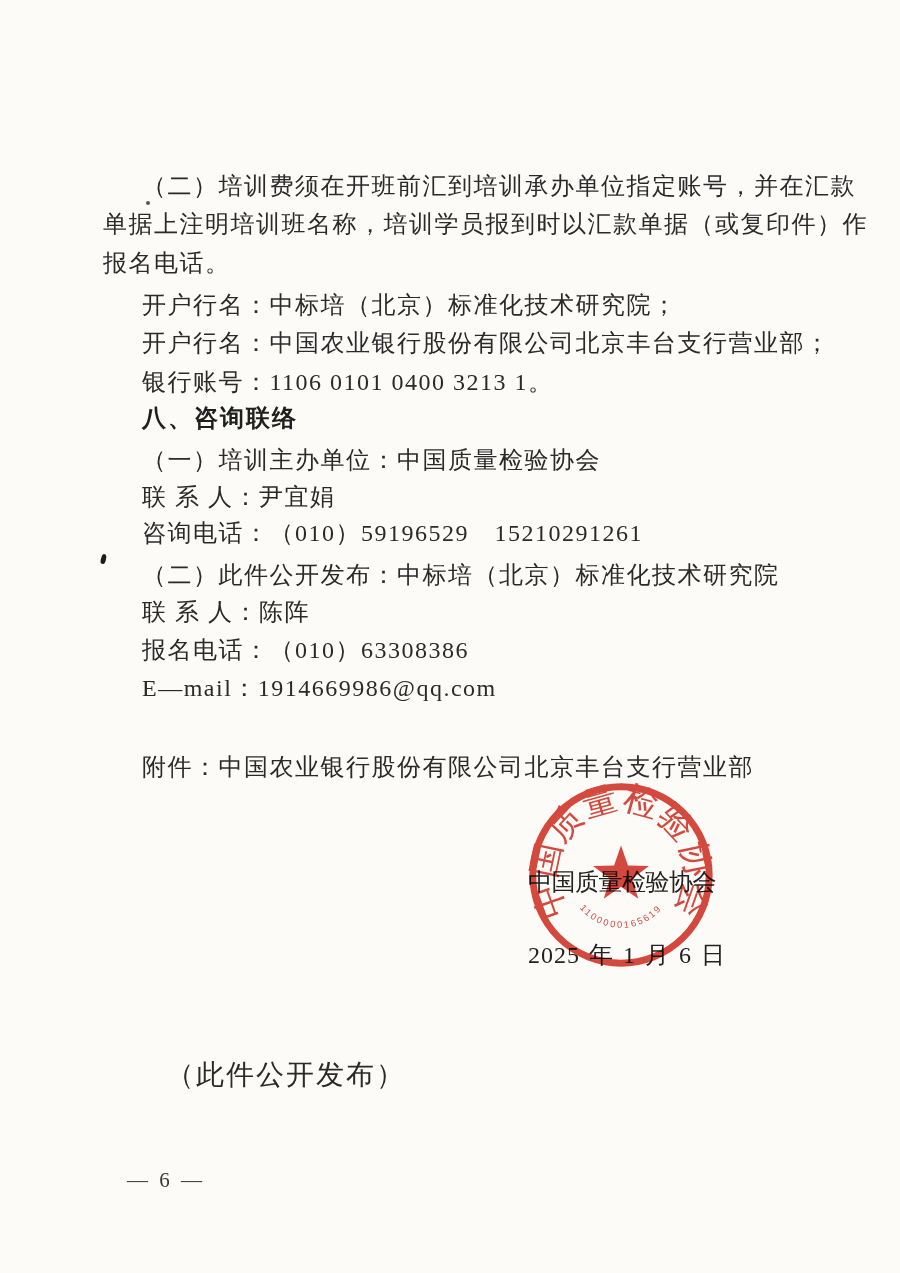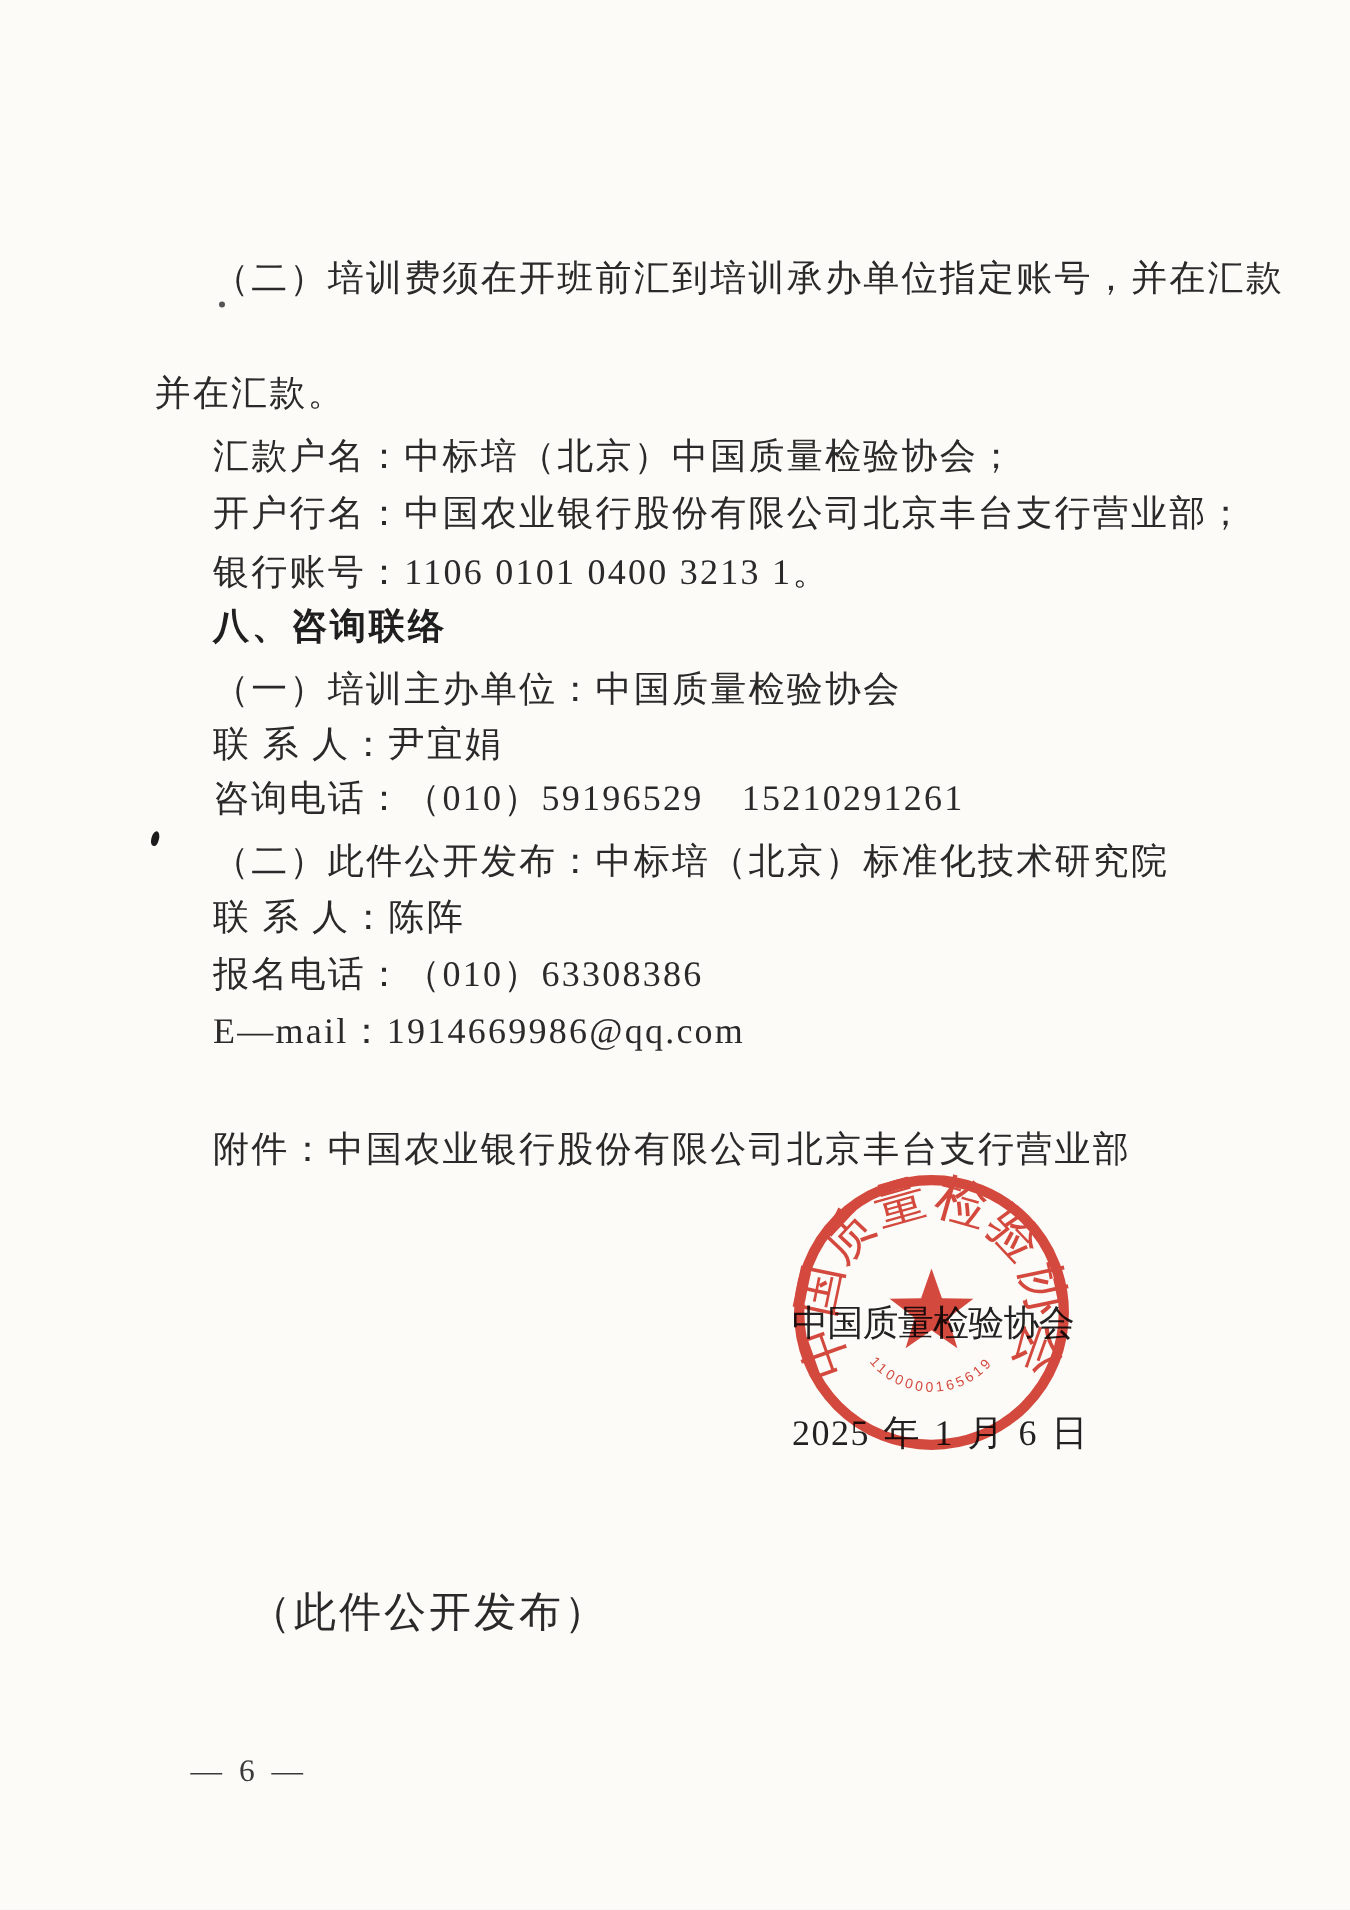--- a/index.html
+++ b/index.html
@@ -69,22 +69,23 @@
     position:absolute;left:146px;top:201px;
     width:4px;height:4px;background:#555;border-radius:50%;
   }
 </style>
 </head>
 <body>
 
 <div class="page">
 
   <div class="line indent" style="top:174px">（二）培训费须在开班前汇到培训承办单位指定账号，并在汇款</div>
-  <div class="line flush" style="top:251px">并在汇款。</div>
-  <div class="line indent" style="top:293px">汇款户名：中标培（北京）中国质量检验协会；</div>
+  <div class="line flush" style="top:212px">单据上注明培训班名称，培训学员报到时以汇款单据（或复印件）作</div>
+  <div class="line flush" style="top:251px">报名电话。</div>
+  <div class="line indent" style="top:293px">开户行名：中标培（北京）标准化技术研究院；</div>
   <div class="line indent" style="top:331px">开户行名：中国农业银行股份有限公司北京丰台支行营业部；</div>
   <div class="line indent" style="top:370px">银行账号：1106 0101 0400 3213 1。</div>
   <div class="line indent bold-hei" style="top:406px">八、咨询联络</div>
   <div class="line indent" style="top:448px">（一）培训主办单位：中国质量检验协会</div>
   <div class="line indent" style="top:485px">联 系 人：尹宜娟</div>
   <div class="line indent" style="top:521px">咨询电话：（010）59196529　15210291261</div>
   <div class="line indent" style="top:563px">（二）此件公开发布：中标培（北京）标准化技术研究院</div>
   <div class="line indent" style="top:600px">联 系 人：陈阵</div>
   <div class="line indent" style="top:638px">报名电话：（010）63308386</div>
   <div class="line indent" style="top:676px">E—mail：1914669986@qq.com</div>

